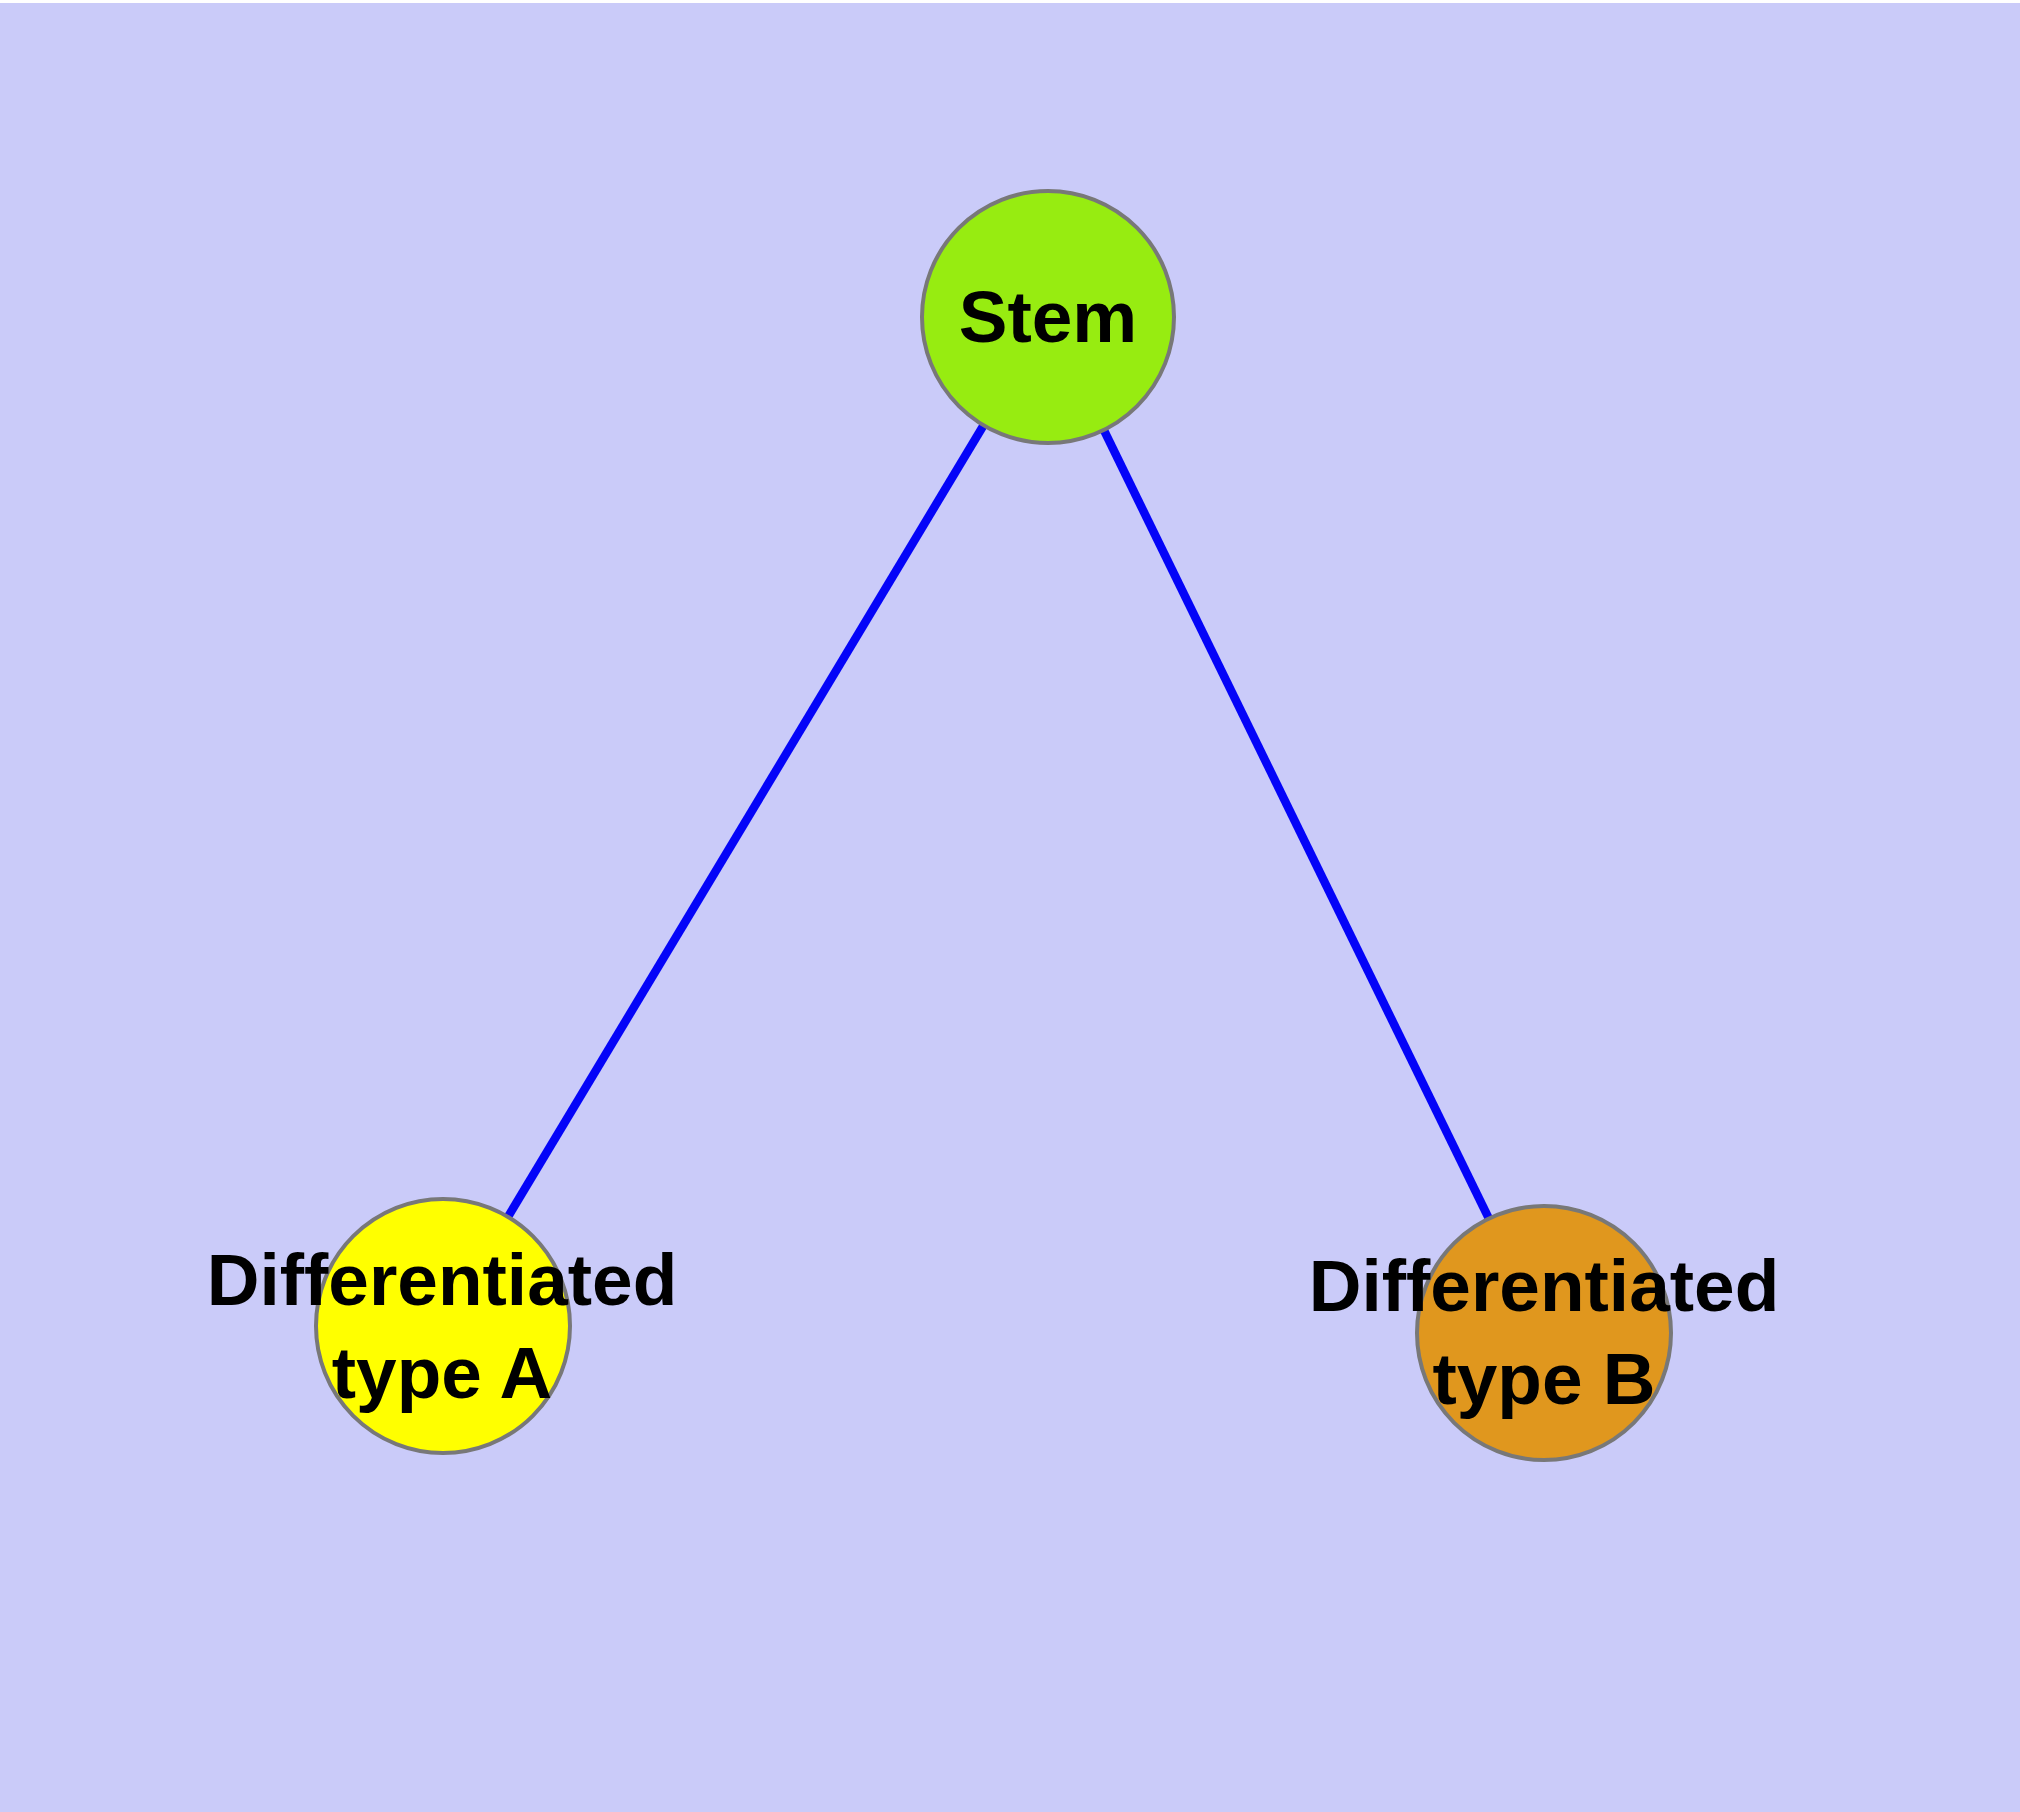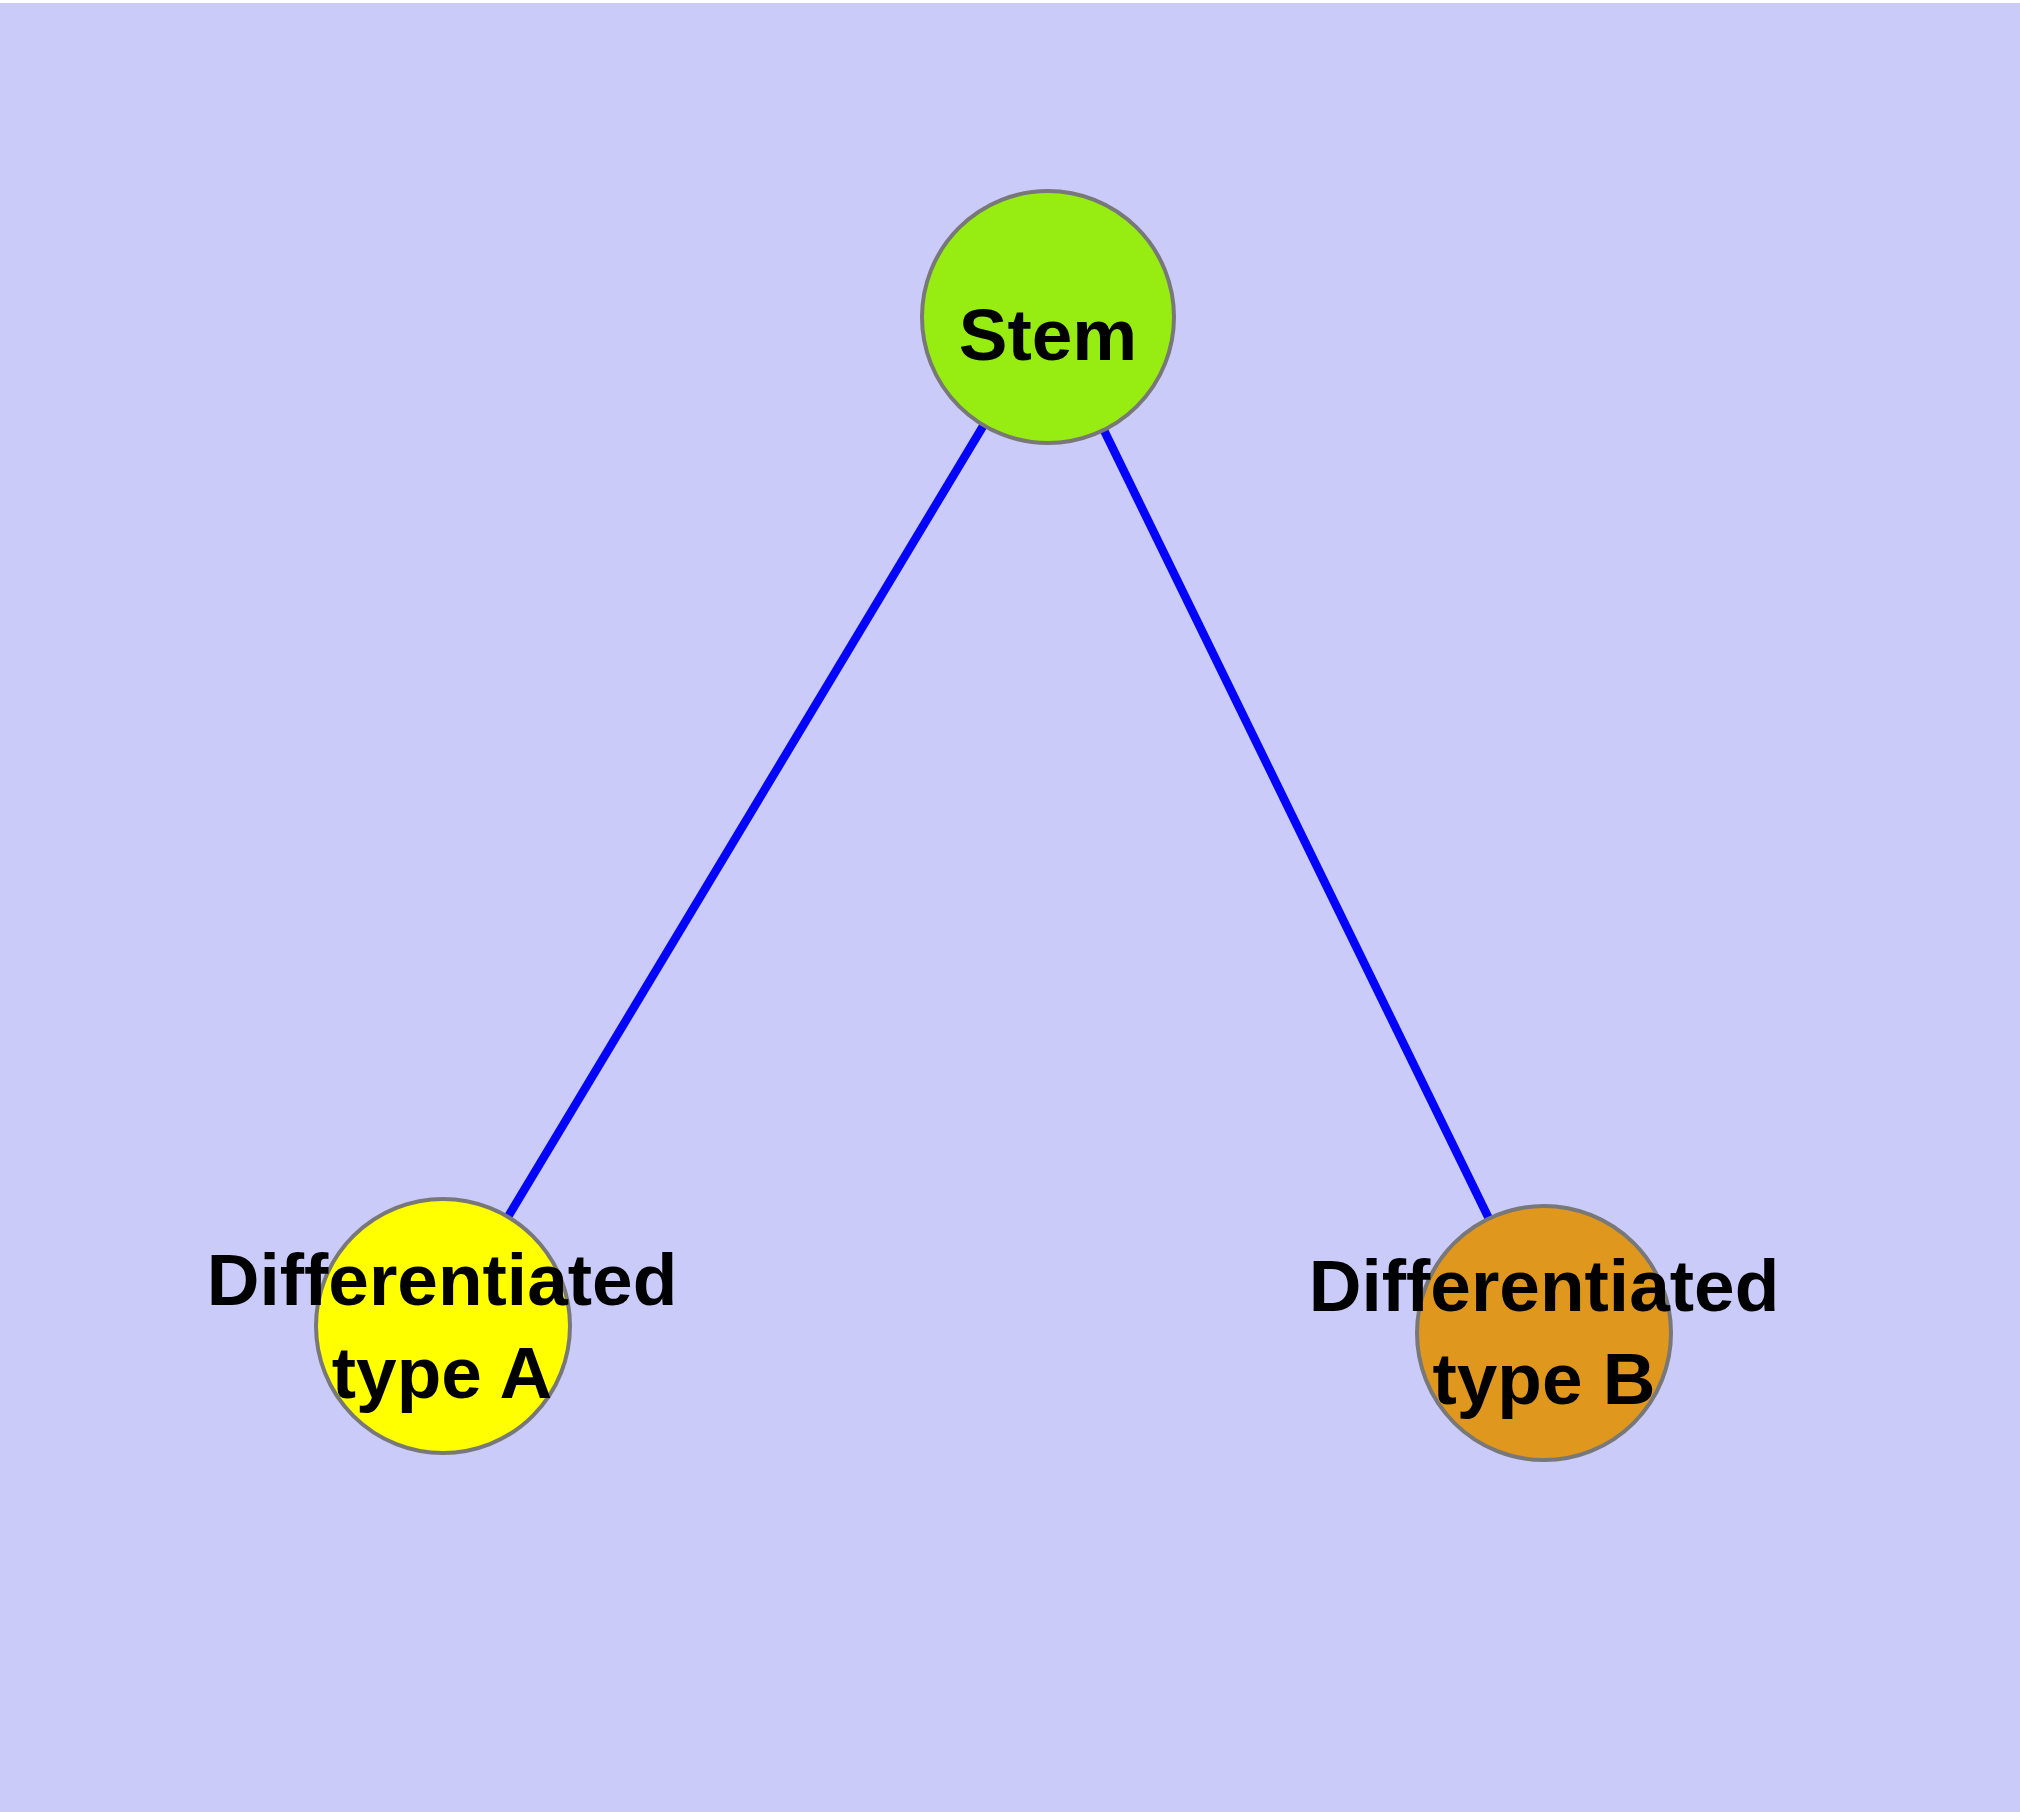--- a/index.html
+++ b/index.html
@@ -58,19 +58,19 @@
 
   <svg class="edges" width="2021" height="1812" viewBox="0 0 2384 2138">
     <line x1="1237" y1="374" x2="522" y2="1564" stroke="#0404F8" stroke-width="10"></line>
     <line x1="1237" y1="374" x2="1822" y2="1572" stroke="#0404F8" stroke-width="10"></line>
   </svg>
 
   <div class="circle" style="left: 920px; top: 189px; width: 256px; height: 256px; background: rgb(151, 236, 17); border-color: rgb(120, 120, 120);"></div>
   <div class="circle" style="left: 314px; top: 1197px; width: 258px; height: 258px; background: rgb(255, 255, 0); border-color: rgb(120, 120, 120);"></div>
   <div class="circle" style="left: 1415px; top: 1204px; width: 258px; height: 258px; background: rgb(224, 151, 30); border-color: rgb(120, 120, 120);"></div>
 
-  <div class="label" style="left: 1048px; top: 317px; color: rgb(0, 0, 0); margin-top: 18px;">Stem</div>
+  <div class="label" style="left: 1048px; top: 317px; color: rgb(0, 0, 0);">Stem</div>
   <div class="label" style="left: 442px; top: 1326px; color: rgb(0, 0, 0);">Differentiated
 type A</div>
   <div class="label" style="left: 1544px; top: 1332px; color: rgb(0, 0, 0);">Differentiated
 type B</div>
 </div>
 
 
 </body></html>

